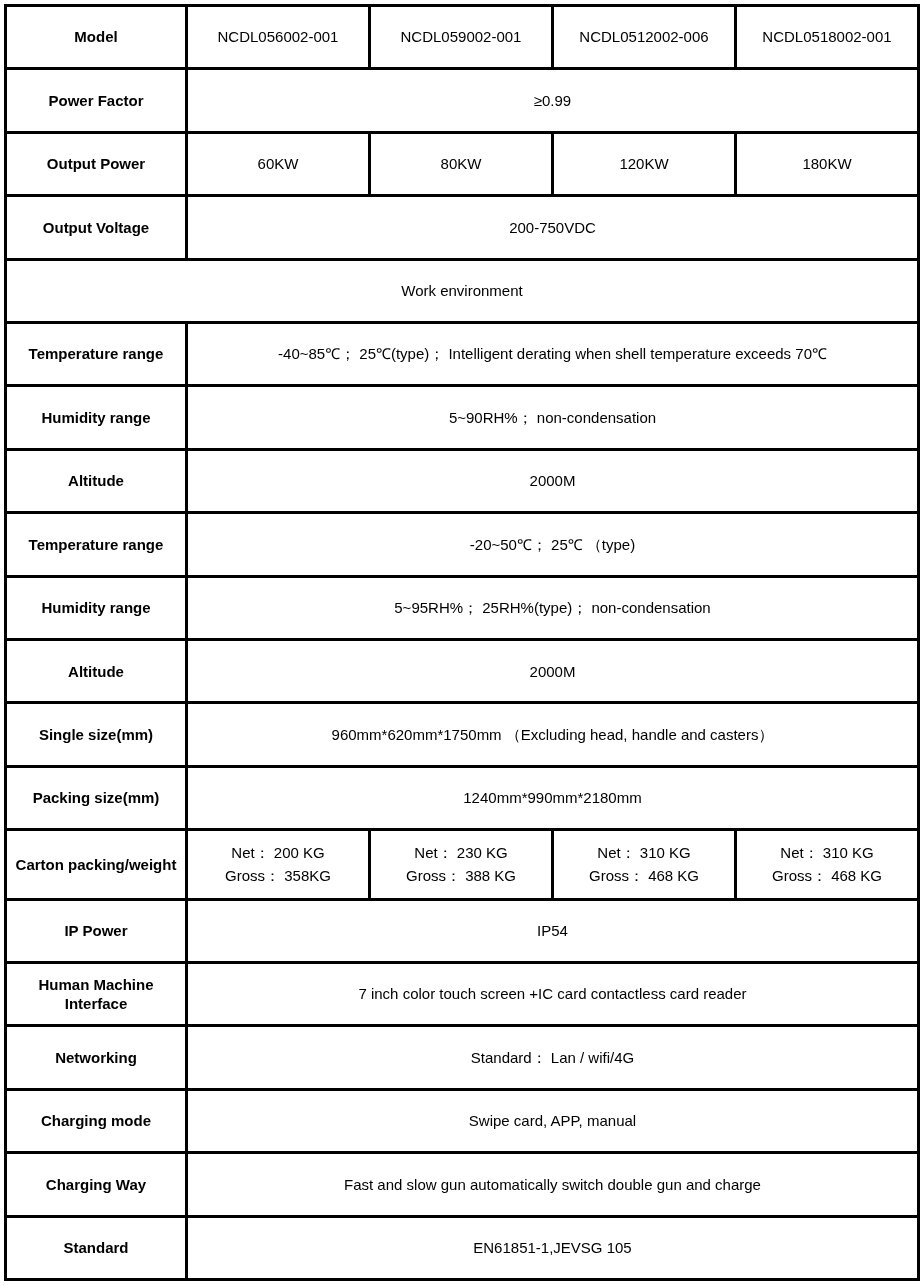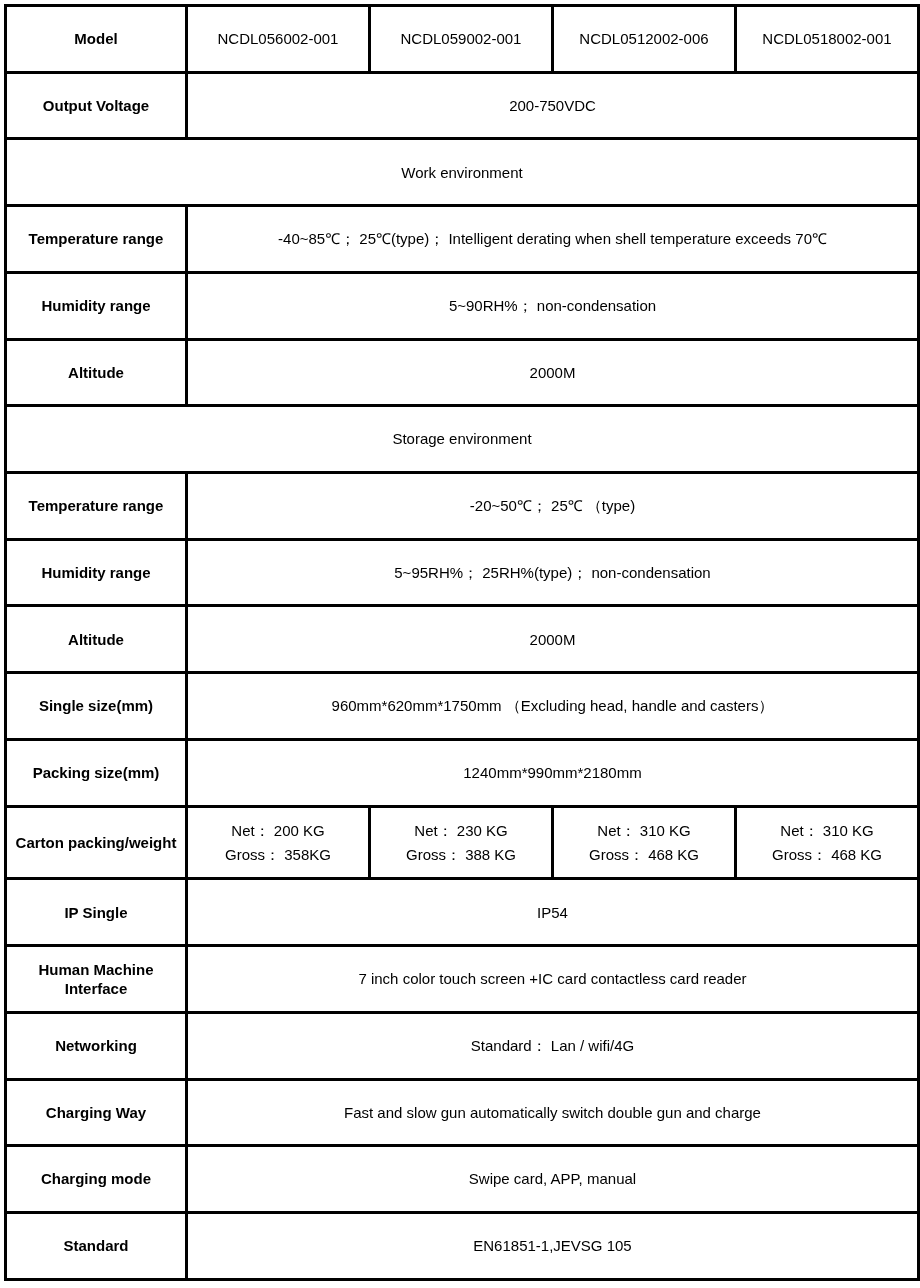--- a/index.html
+++ b/index.html
@@ -63,22 +63,33 @@
       <tr>
         <td class="label">Model</td>
         <td>NCDL056002-001</td>
         <td>NCDL059002-001</td>
         <td>NCDL0512002-006</td>
         <td>NCDL0518002-001</td>
       </tr>
 
 
 
+      <tr>
+        <td class="label">Power Factor</td>
+        <td colspan="4">≥0.99</td>
+      </tr>
 
 
+      <tr>
+        <td class="label">Output Power</td>
+        <td>60KW</td>
+        <td>80KW</td>
+        <td>120KW</td>
+        <td>180KW</td>
+      </tr>
 
       <tr>
         <td class="label">Output Voltage</td>
         <td colspan="4">200-750VDC</td>
       </tr>
 
 
       <tr>
         <td colspan="5" class="section">Work environment</td>
       </tr>
@@ -91,23 +102,20 @@
       <tr>
         <td class="label">Humidity range</td>
         <td colspan="4">5~90RH%； non-condensation</td>
       </tr>
 
       <tr>
         <td class="label">Altitude</td>
         <td colspan="4">2000M</td>
       </tr>
 
-      <tr>
-        <td colspan="5" class="section">Storage environment</td>
-      </tr>
 
       <tr>
         <td class="label">Temperature range</td>
         <td colspan="4">-20~50℃； 25℃ （type)</td>
       </tr>
 
       <tr>
         <td class="label">Humidity range</td>
         <td colspan="4">5~95RH%； 25RH%(type)； non-condensation</td>
       </tr>
@@ -141,42 +149,42 @@
           <div>Net： 310 KG</div>
           <div>Gross： 468 KG</div>
         </td>
         <td class="carton">
           <div>Net： 310 KG</div>
           <div>Gross： 468 KG</div>
         </td>
       </tr>
 
       <tr>
-        <td class="label">IP Single</td>
+        <td class="label">IP Power</td>
         <td colspan="4">IP54</td>
       </tr>
 
       <tr>
         <td class="label">Human Machine Interface</td>
         <td colspan="4">7 inch color touch screen +IC card contactless card reader</td>
       </tr>
 
       <tr>
         <td class="label">Networking</td>
         <td colspan="4">Standard： Lan / wifi/4G</td>
       </tr>
 
       <tr>
-        <td class="label">Charging Way</td>
-        <td colspan="4">Fast and slow gun automatically switch double gun and charge</td>
+        <td class="label">Charging mode</td>
+        <td colspan="4">Swipe card, APP, manual</td>
       </tr>
 
       <tr>
-        <td class="label">Charging mode</td>
-        <td colspan="4">Swipe card, APP, manual</td>
+        <td class="label">Charging Way</td>
+        <td colspan="4">Fast and slow gun automatically switch double gun and charge</td>
       </tr>
 
       <tr>
         <td class="label">Standard</td>
         <td colspan="4">EN61851-1,JEVSG 105</td>
       </tr>
 
 
     </tbody>
   </table>

